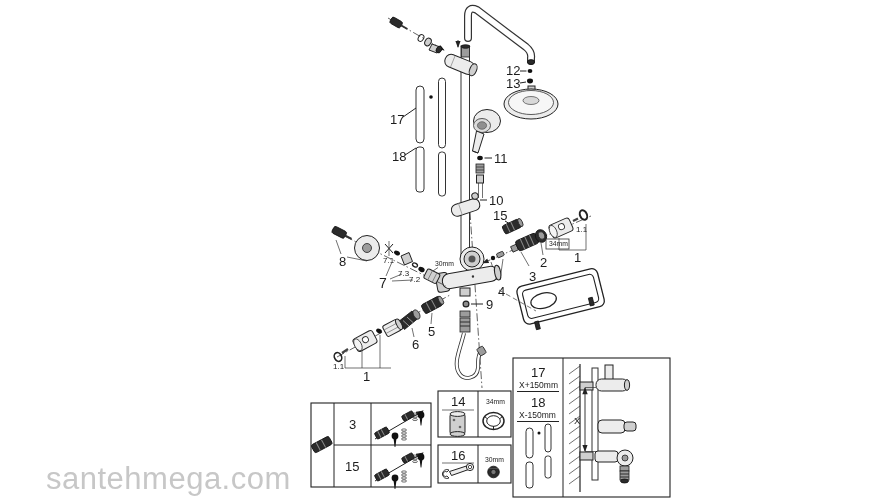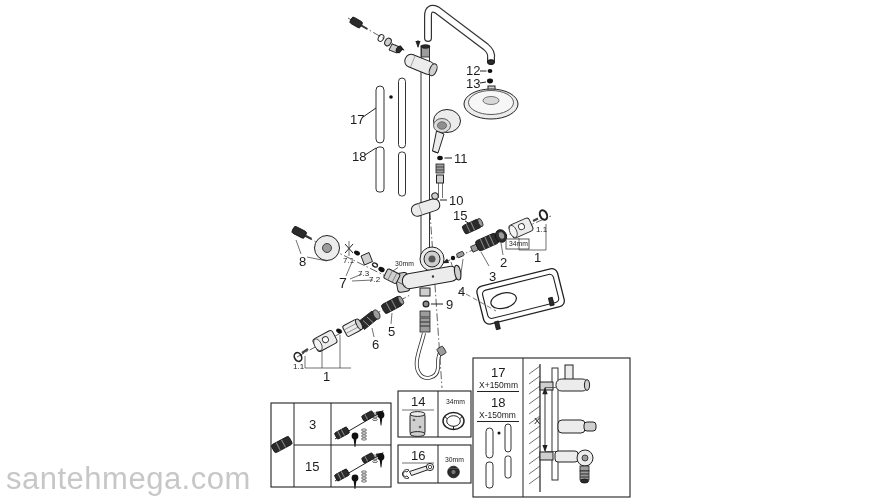--- a/index.html
+++ b/index.html
@@ -1,16 +1,16 @@
 <!DOCTYPE html>
 <html><head>
 <meta charset="utf-8">
 <style>
   html,body{margin:0;padding:0;background:#fff;}
-  .stage{position:relative;width:696px;height:500px;background:#ffffff;overflow:hidden;}
+  .stage{position:relative;width:696px;height:500px;background:#ffffff;overflow:hidden;padding-left:40px;}
   svg{display:block;}
   text{font-family:"Liberation Sans","DejaVu Sans",sans-serif;fill:#1c1c1c;}
   .lbl{font-size:13px;}
   .lbl-sm{font-size:8px;}
   .lbl-xs{font-size:6.8px;}
   .boxnum{font-size:13px;}
   .raillen{font-size:8.5px;}
   .dimx{font-size:9.5px;}
   .wm{font-size:31px;fill:#c7c7c7;letter-spacing:0.5px;}
   .ln{stroke:#222;stroke-width:1;fill:none;}

